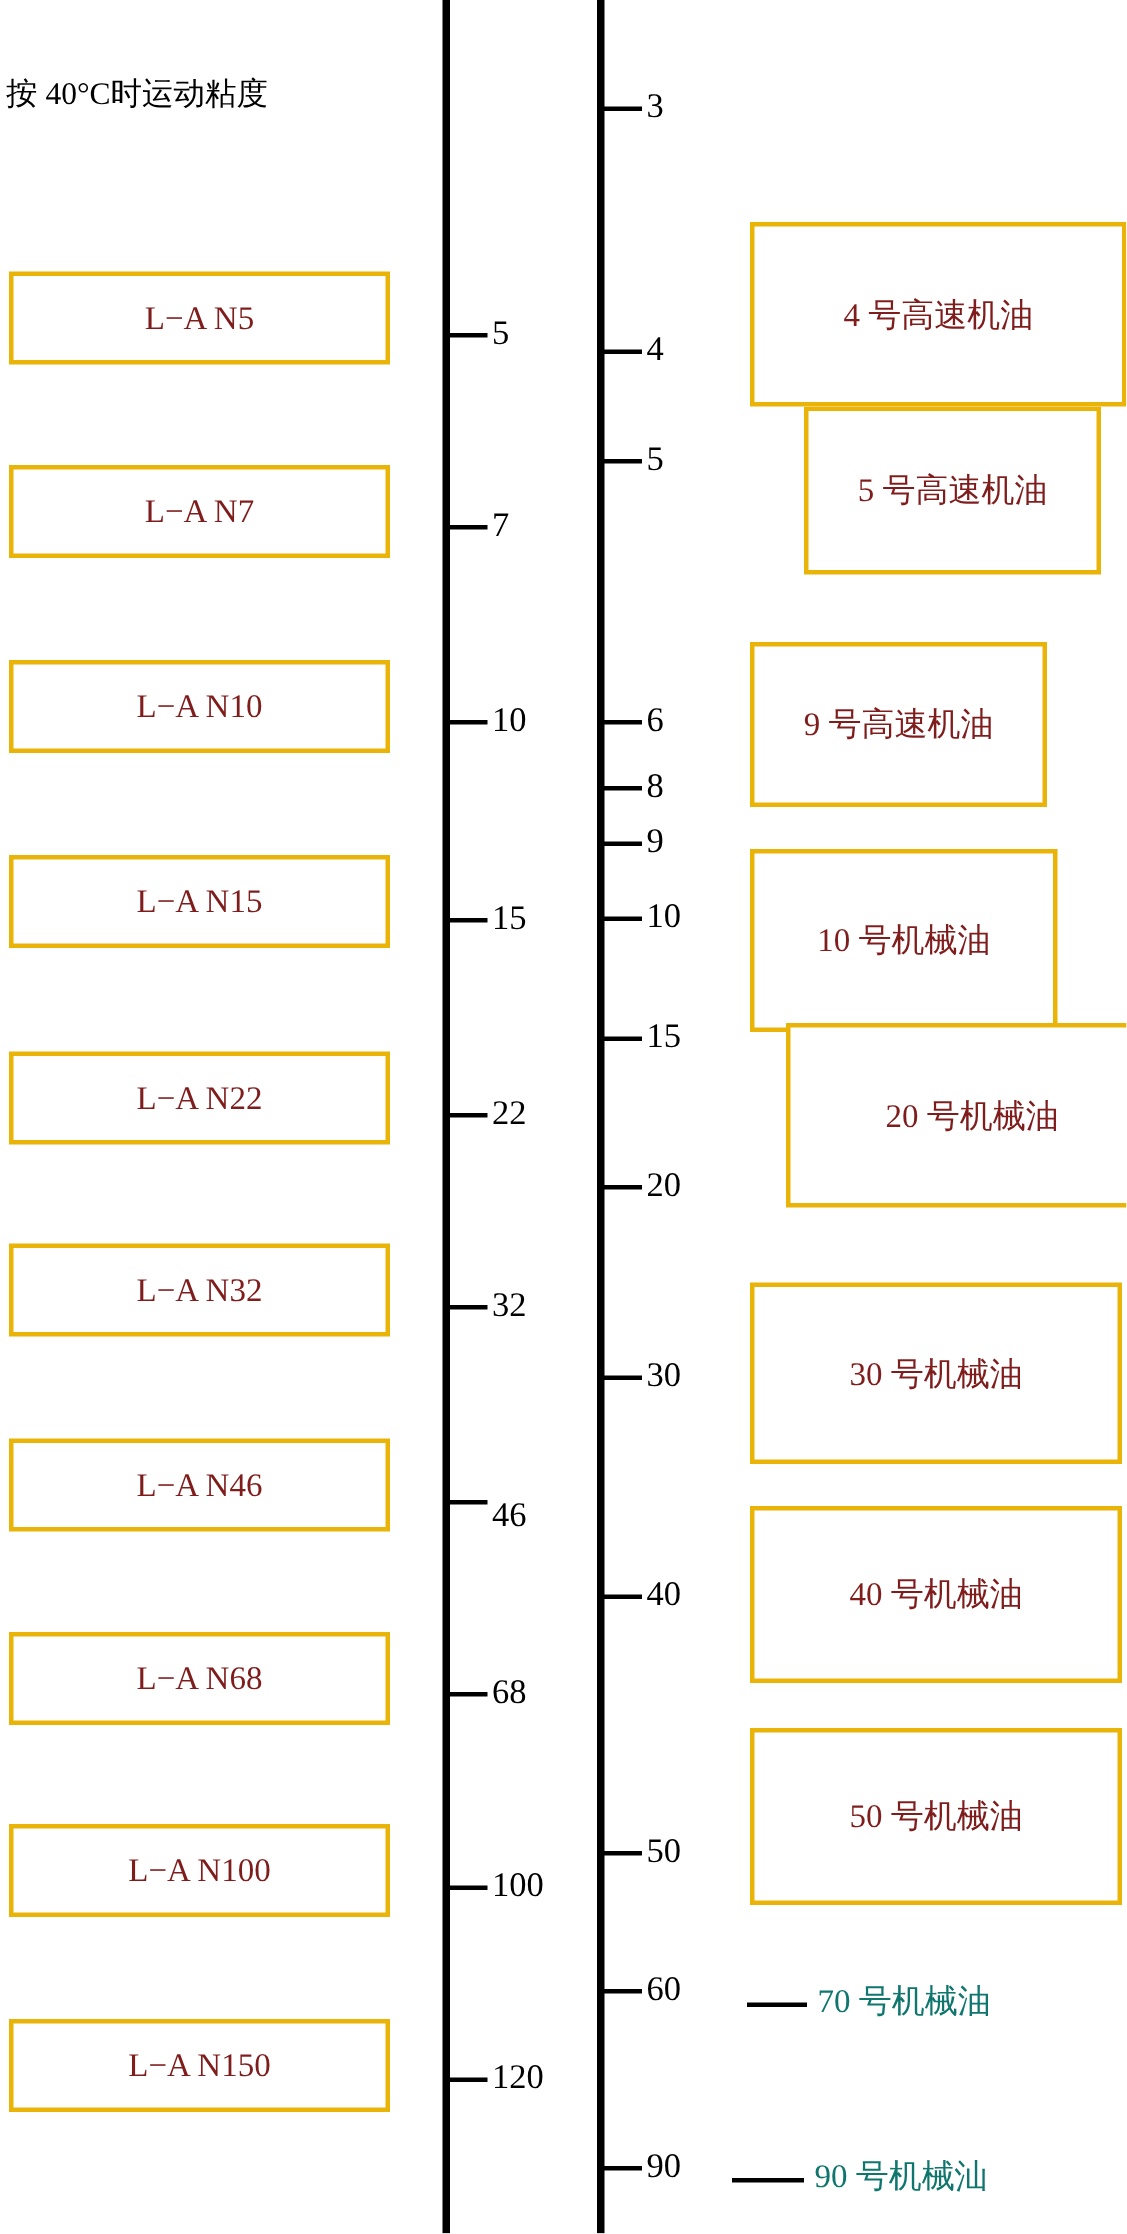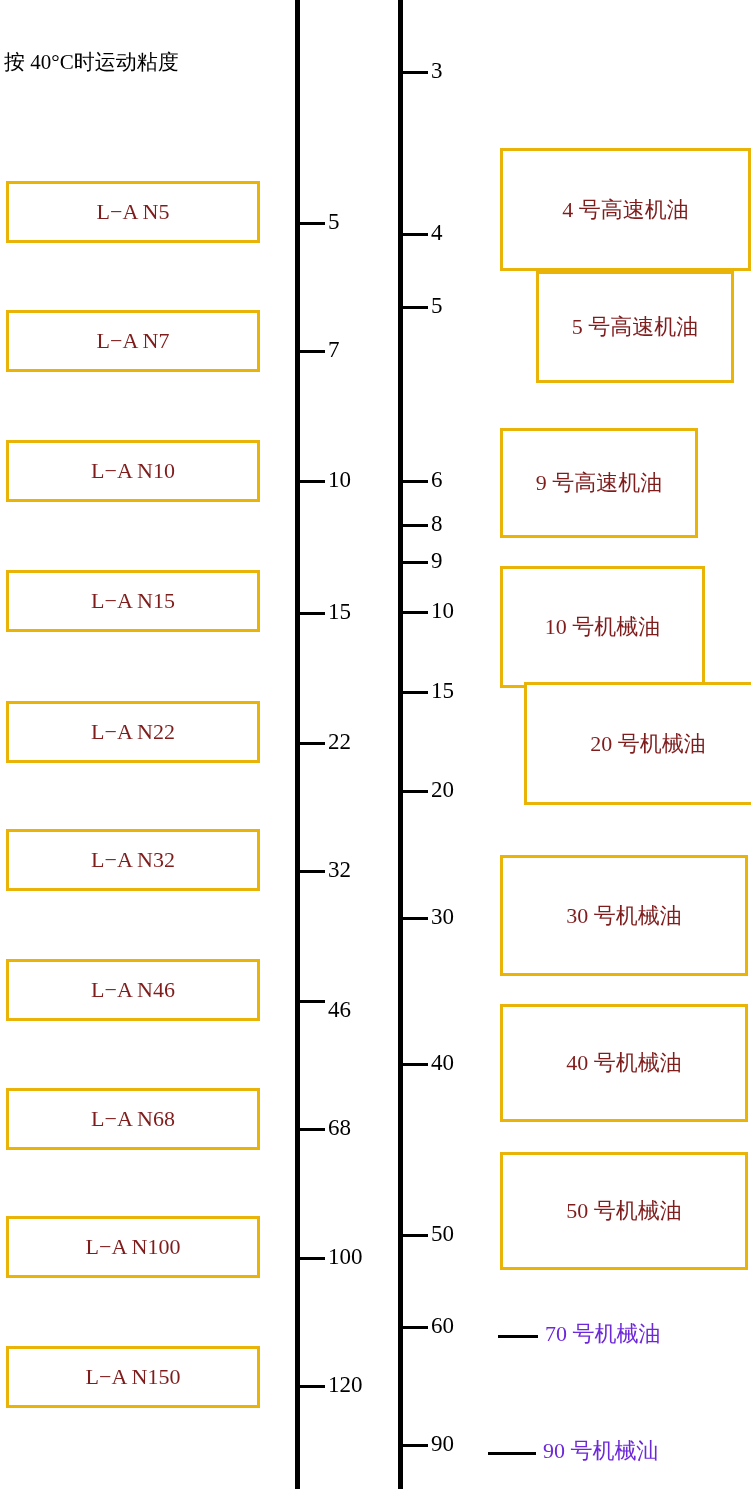--- a/index.html
+++ b/index.html
@@ -23,21 +23,21 @@
 
   
   .box{position:absolute;border:3px solid #eab308;background:#fff;
        display:flex;align-items:center;justify-content:center;
        font-size:22px;color:#7f1d1d;box-sizing:border-box;}
   .box-left{left:6px;width:254px;height:62px;}
   .box-right{box-sizing:border-box;}
 
   
   .leader{position:absolute;height:3px;background:#000;}
-  .plain-lbl{position:absolute;font-size:22px;line-height:1;color:#6d28d9;white-space:nowrap;}
+  .plain-lbl{position:absolute;font-size:22px;line-height:1;color:#0f766e;white-space:nowrap;}
 </style>
 </head>
 <body>
 
 <div id="page">
 
   <div class="hdr" id="hdr-left">
     <div>按 40°C时运动粘度</div>
   </div>
 

